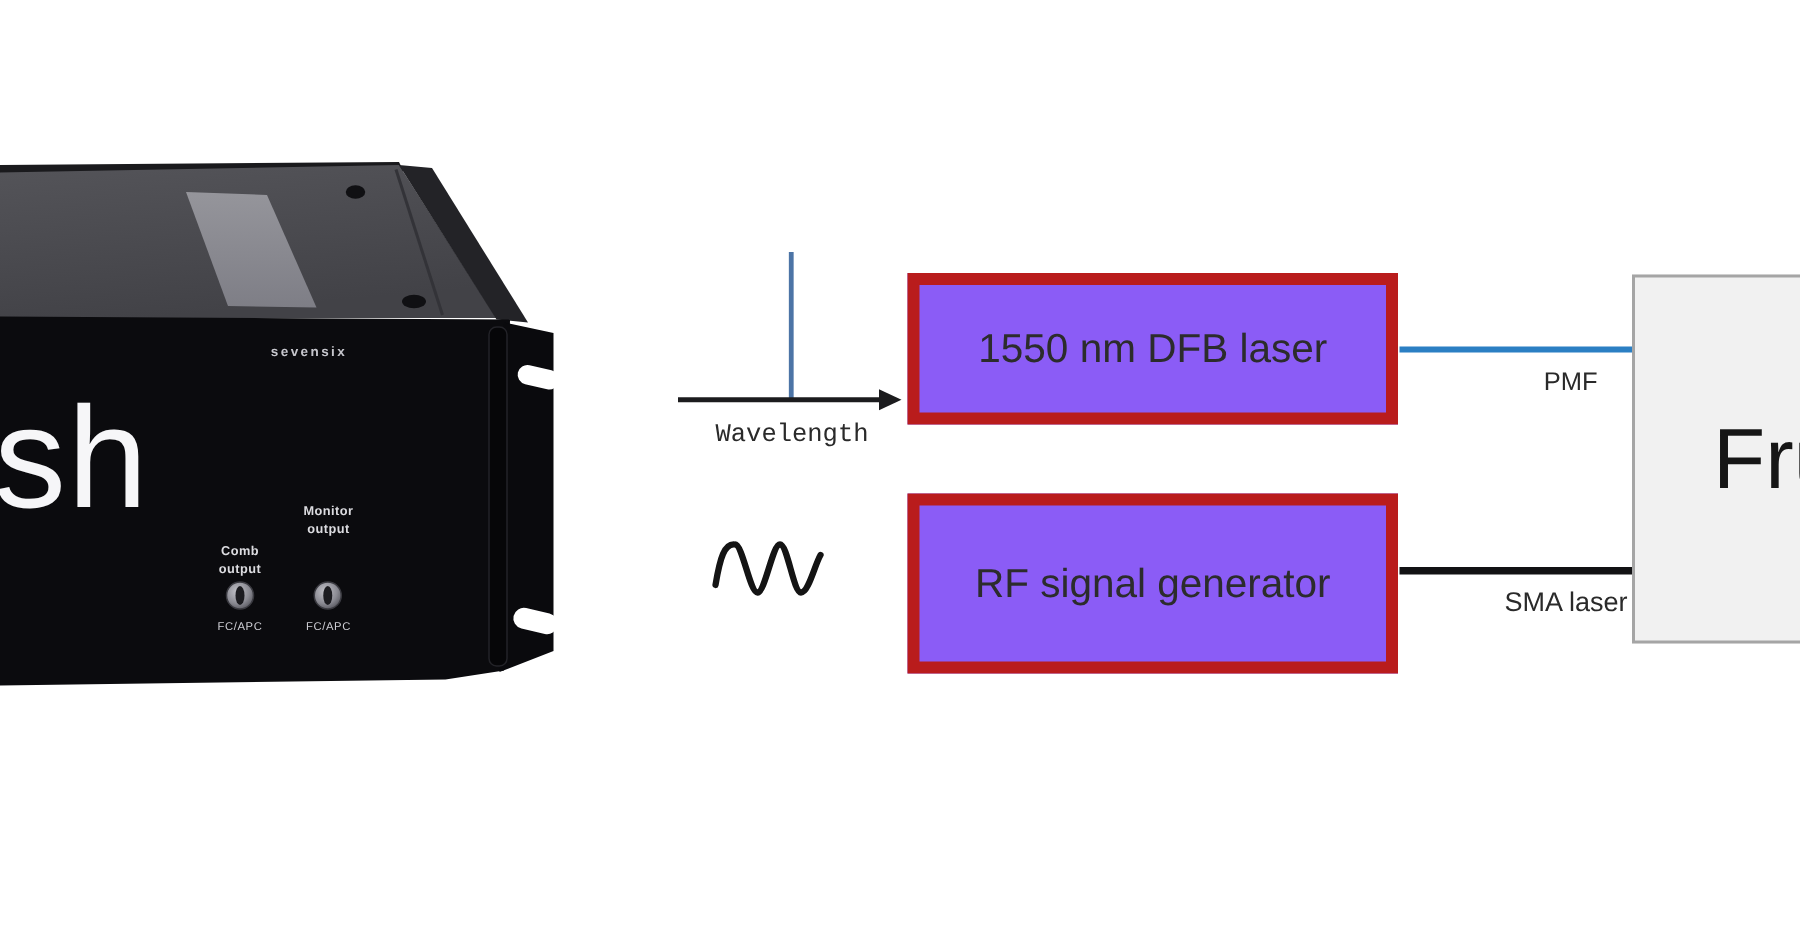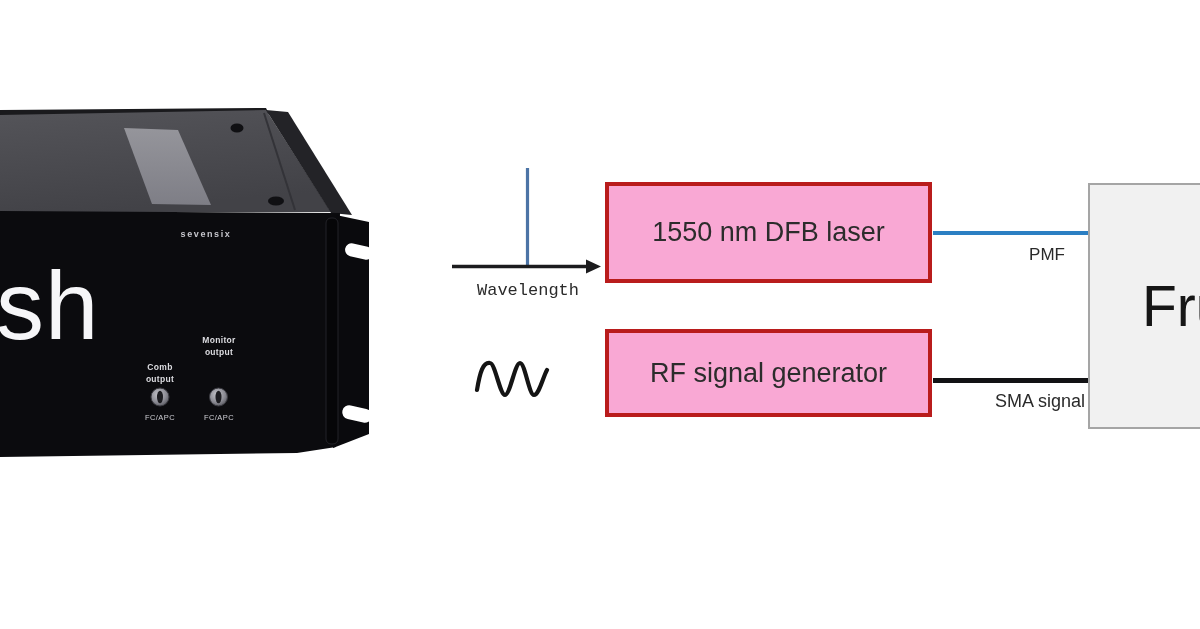--- a/index.html
+++ b/index.html
@@ -23,26 +23,26 @@
     width:60px;text-align:center;font-size:8.5px;line-height:12px;
     font-weight:bold;color:#dcdce0;letter-spacing:.3px;
   }
   .conn-type{
     width:60px;text-align:center;font-size:7.5px;font-weight:normal;color:#cfcfd5;
     letter-spacing:.4px;
   }
 
   
   .diag-box{
-    background:#f9a8d4;border:4px solid #b91c1c;
+    background:#8b5cf6;border:8px solid #b91c1c;
     display:flex;align-items:center;justify-content:center;
     color:#2c2c2c;font-size:27px;box-sizing:border-box;
   }
   #dfb-box{left:605px;top:182px;width:327px;height:101px;}
-  #rf-box{left:605px;top:329px;width:327px;height:88px;}
+  #rf-box{left:605px;top:329px;width:327px;height:120px;}
   #comb-box{
     left:1088px;top:183px;width:172px;height:246px;
     background:#f1f1f1;border:2px solid #a5a5a5;box-sizing:border-box;
     display:flex;align-items:center;color:#161616;font-size:57px;
     padding-left:52px;
   }
   .wire{height:4px;}
   #pmf-line{left:933px;top:231px;width:155px;background:#2b7fc3;}
   #sma-line{left:933px;top:378px;width:155px;height:5px;background:#121214;}
   .wire-label{color:#2a2a2a;text-align:right;}
@@ -130,15 +130,15 @@
   <div class="abs diag-box" id="rf-box">
     <span>RF signal generator</span>
   </div>
   <div class="abs" id="comb-box">
     <span>Fru</span>
   </div>
 
   <div class="abs wire" id="pmf-line"></div>
   <div class="abs wire-label" id="pmf-label">PMF</div>
   <div class="abs wire" id="sma-line"></div>
-  <div class="abs wire-label" id="sma-label">SMA signal</div>
+  <div class="abs wire-label" id="sma-label">SMA laser</div>
 
 </div>
 
 </body></html>

